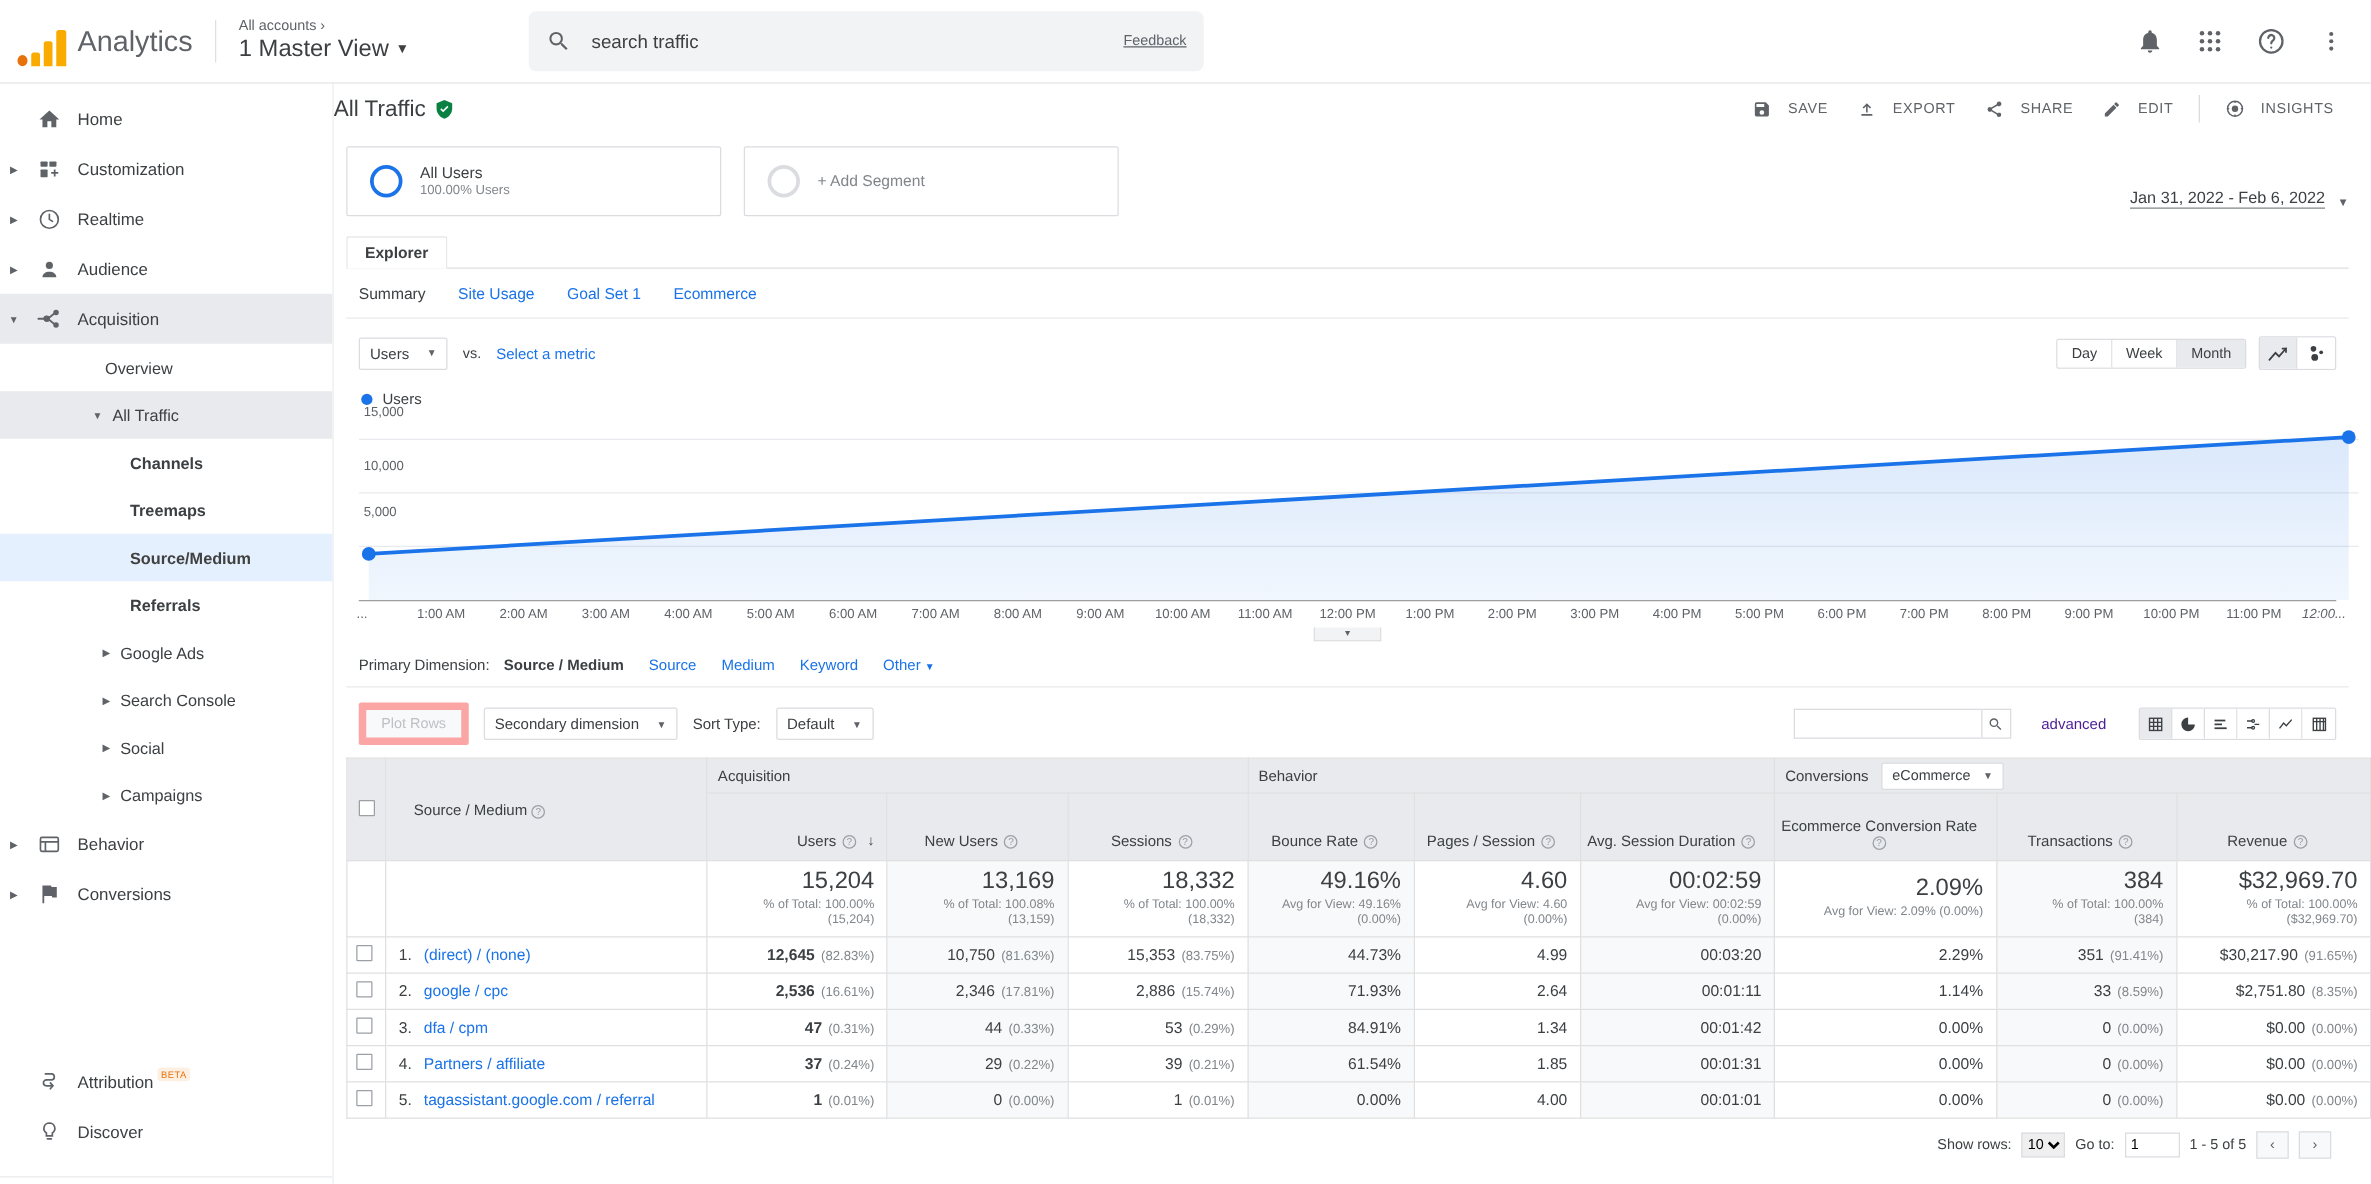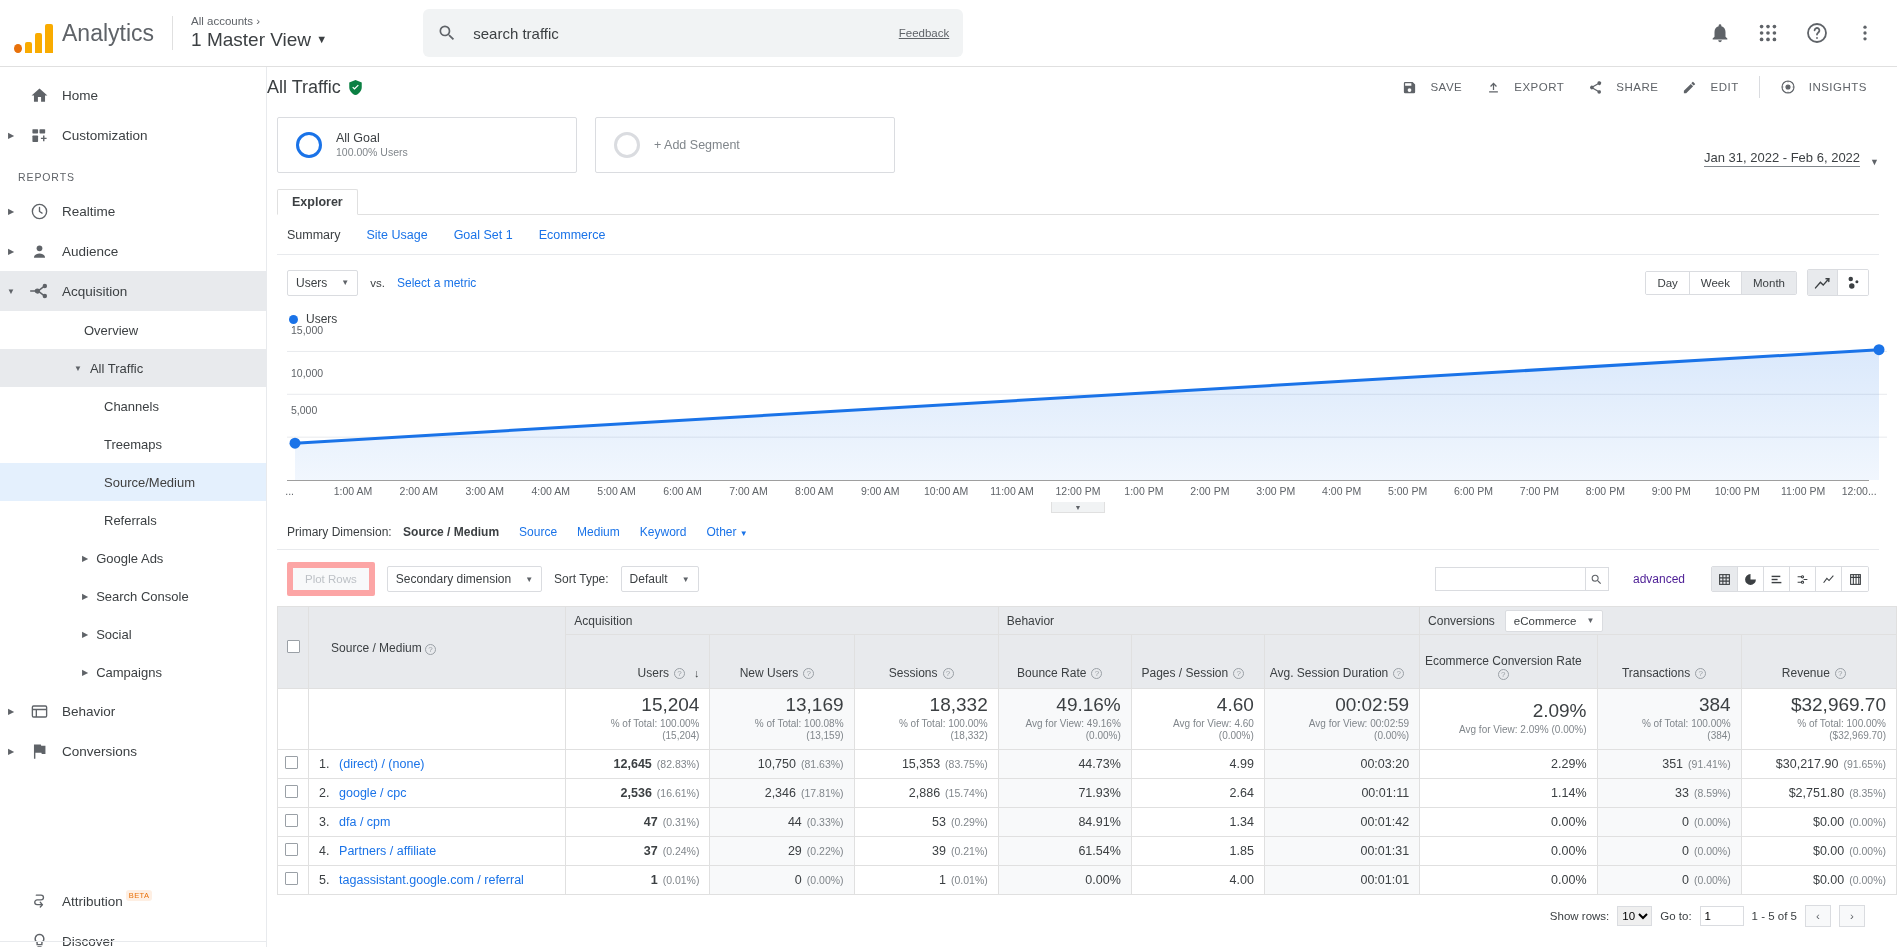--- a/index.html
+++ b/index.html
@@ -50,21 +50,21 @@
     height:40px; display:flex; align-items:center; cursor:pointer;
     font-size:13.5px; color:#3c4043; position:relative;
   }
   .nav-item .arrow{ width:22px; text-align:center; font-size:8px; color:#5f6368; flex:0 0 22px;}
   .nav-item .ic{ width:34px; display:flex; align-items:center; justify-content:center; color:#5f6368; flex:0 0 34px;}
   .nav-item .lbl{ margin-left:6px; }
   .nav-item.active{ background:#e8eaed; }
   .section-label{ font-size:10.5px; letter-spacing:.9px; color:#5f6368; padding:16px 0 8px 18px; }
   .sub{ height:38px; font-size:13px; color:#3c4043; display:flex; align-items:center; cursor:pointer; }
   .sub.pad1{ padding-left:84px; }
-  .sub.pad2{ padding-left:104px; }
+  .sub.pad2{ padding-left:104px;font-weight:bold; }
   .sub.pad3{ padding-left:62px; }
   .sub .arrow{ font-size:8px; color:#5f6368; margin-right:8px; }
   .badge-beta{
     font-size:7.5px; background:#feefe3; color:#e8710a; border-radius:3px;
     padding:1px 3px; margin-left:3px; position:relative; top:-6px; letter-spacing:.4px;
   }
   .sb-bottom{ position:absolute; bottom:0; left:0; width:100%; border-top:1px solid #e8eaed; height:6px;}
   
   .main{ position:absolute; top:67px; left:267px; width:1630px; height:880px; background:#fff; overflow:hidden;}
   .pagehead{ height:40px; display:flex; align-items:center; padding:0 18px 0 0; }
@@ -251,21 +251,20 @@
       <svg width="17" height="17" viewBox="0 0 24 24" fill="#5f6368">
           <rect x="2" y="3" width="8" height="6" rx="1"></rect>
           <rect x="12" y="3" width="8" height="6" rx="1"></rect>
           <rect x="2" y="12" width="8" height="9" rx="1"></rect>
           <path d="M17 12v3h-3v2h3v3h2v-3h3v-2h-3v-3z"></path>
         </svg>
     </span>
     <span class="lbl">Customization</span>
   </div>
 
-  <div class="section-label">REPORTS</div>
 
   <div class="nav-item">
     <span class="arrow">▶</span>
     <span class="ic">
       <svg width="19" height="19" viewBox="0 0 24 24" fill="none" stroke="#5f6368" stroke-width="1.7">
           <circle cx="12" cy="12" r="9"></circle>
           <path d="M12 7v5l3.2 2" stroke-linecap="round"></path>
         </svg>
     </span>
     <span class="lbl">Realtime</span>
@@ -434,21 +433,21 @@
         <span>INSIGHTS</span>
       </div>
     </div>
   </div>
 
   <div style="padding:0 18px 0 10px;">
     <div class="segbar">
       <div class="segcard">
         <div class="ring"></div>
         <div class="segtxt">
-          <div class="t1">All Goal</div>
+          <div class="t1">All Users</div>
           <div class="t2">100.00% Users</div>
         </div>
       </div>
       <div class="segcard">
         <div class="ring grey"></div>
         <div class="addseg">+ Add Segment</div>
       </div>
       <div class="daterange">
         <span class="u">Jan 31, 2022 - Feb 6, 2022</span>
         <span style="font-size:9px;margin-left:10px;color:#5f6368;">▼</span>
@@ -543,21 +542,21 @@
         <span class="xlab" style="left: 58.3333%;">2:00 PM</span>
         <span class="xlab" style="left: 62.5%;">3:00 PM</span>
         <span class="xlab" style="left: 66.6667%;">4:00 PM</span>
         <span class="xlab" style="left: 70.8333%;">5:00 PM</span>
         <span class="xlab" style="left: 75%;">6:00 PM</span>
         <span class="xlab" style="left: 79.1667%;">7:00 PM</span>
         <span class="xlab" style="left: 83.3333%;">8:00 PM</span>
         <span class="xlab" style="left: 87.5%;">9:00 PM</span>
         <span class="xlab" style="left: 91.6667%;">10:00 PM</span>
         <span class="xlab" style="left: 95.8333%;">11:00 PM</span>
-        <span class="xlab" style="left: 100%; transform: translateX(-78%);">12:00...</span>
+        <span class="xlab" style="left: 100%; transform: translateX(-78%); font-style: italic;">12:00...</span>
       </div>
     <div class="collapse-tab">▼</div>
 
     <div class="dimbar">
       <span><span class="lead">Primary Dimension:</span>
       <b style="margin-left:8px;">Source / Medium</b></span>
       <span class="link">Source</span>
       <span class="link">Medium</span>
       <span class="link">Keyword</span>
       <span class="link"><span>Other</span> <span style="font-size:8px;">▼</span></span>

